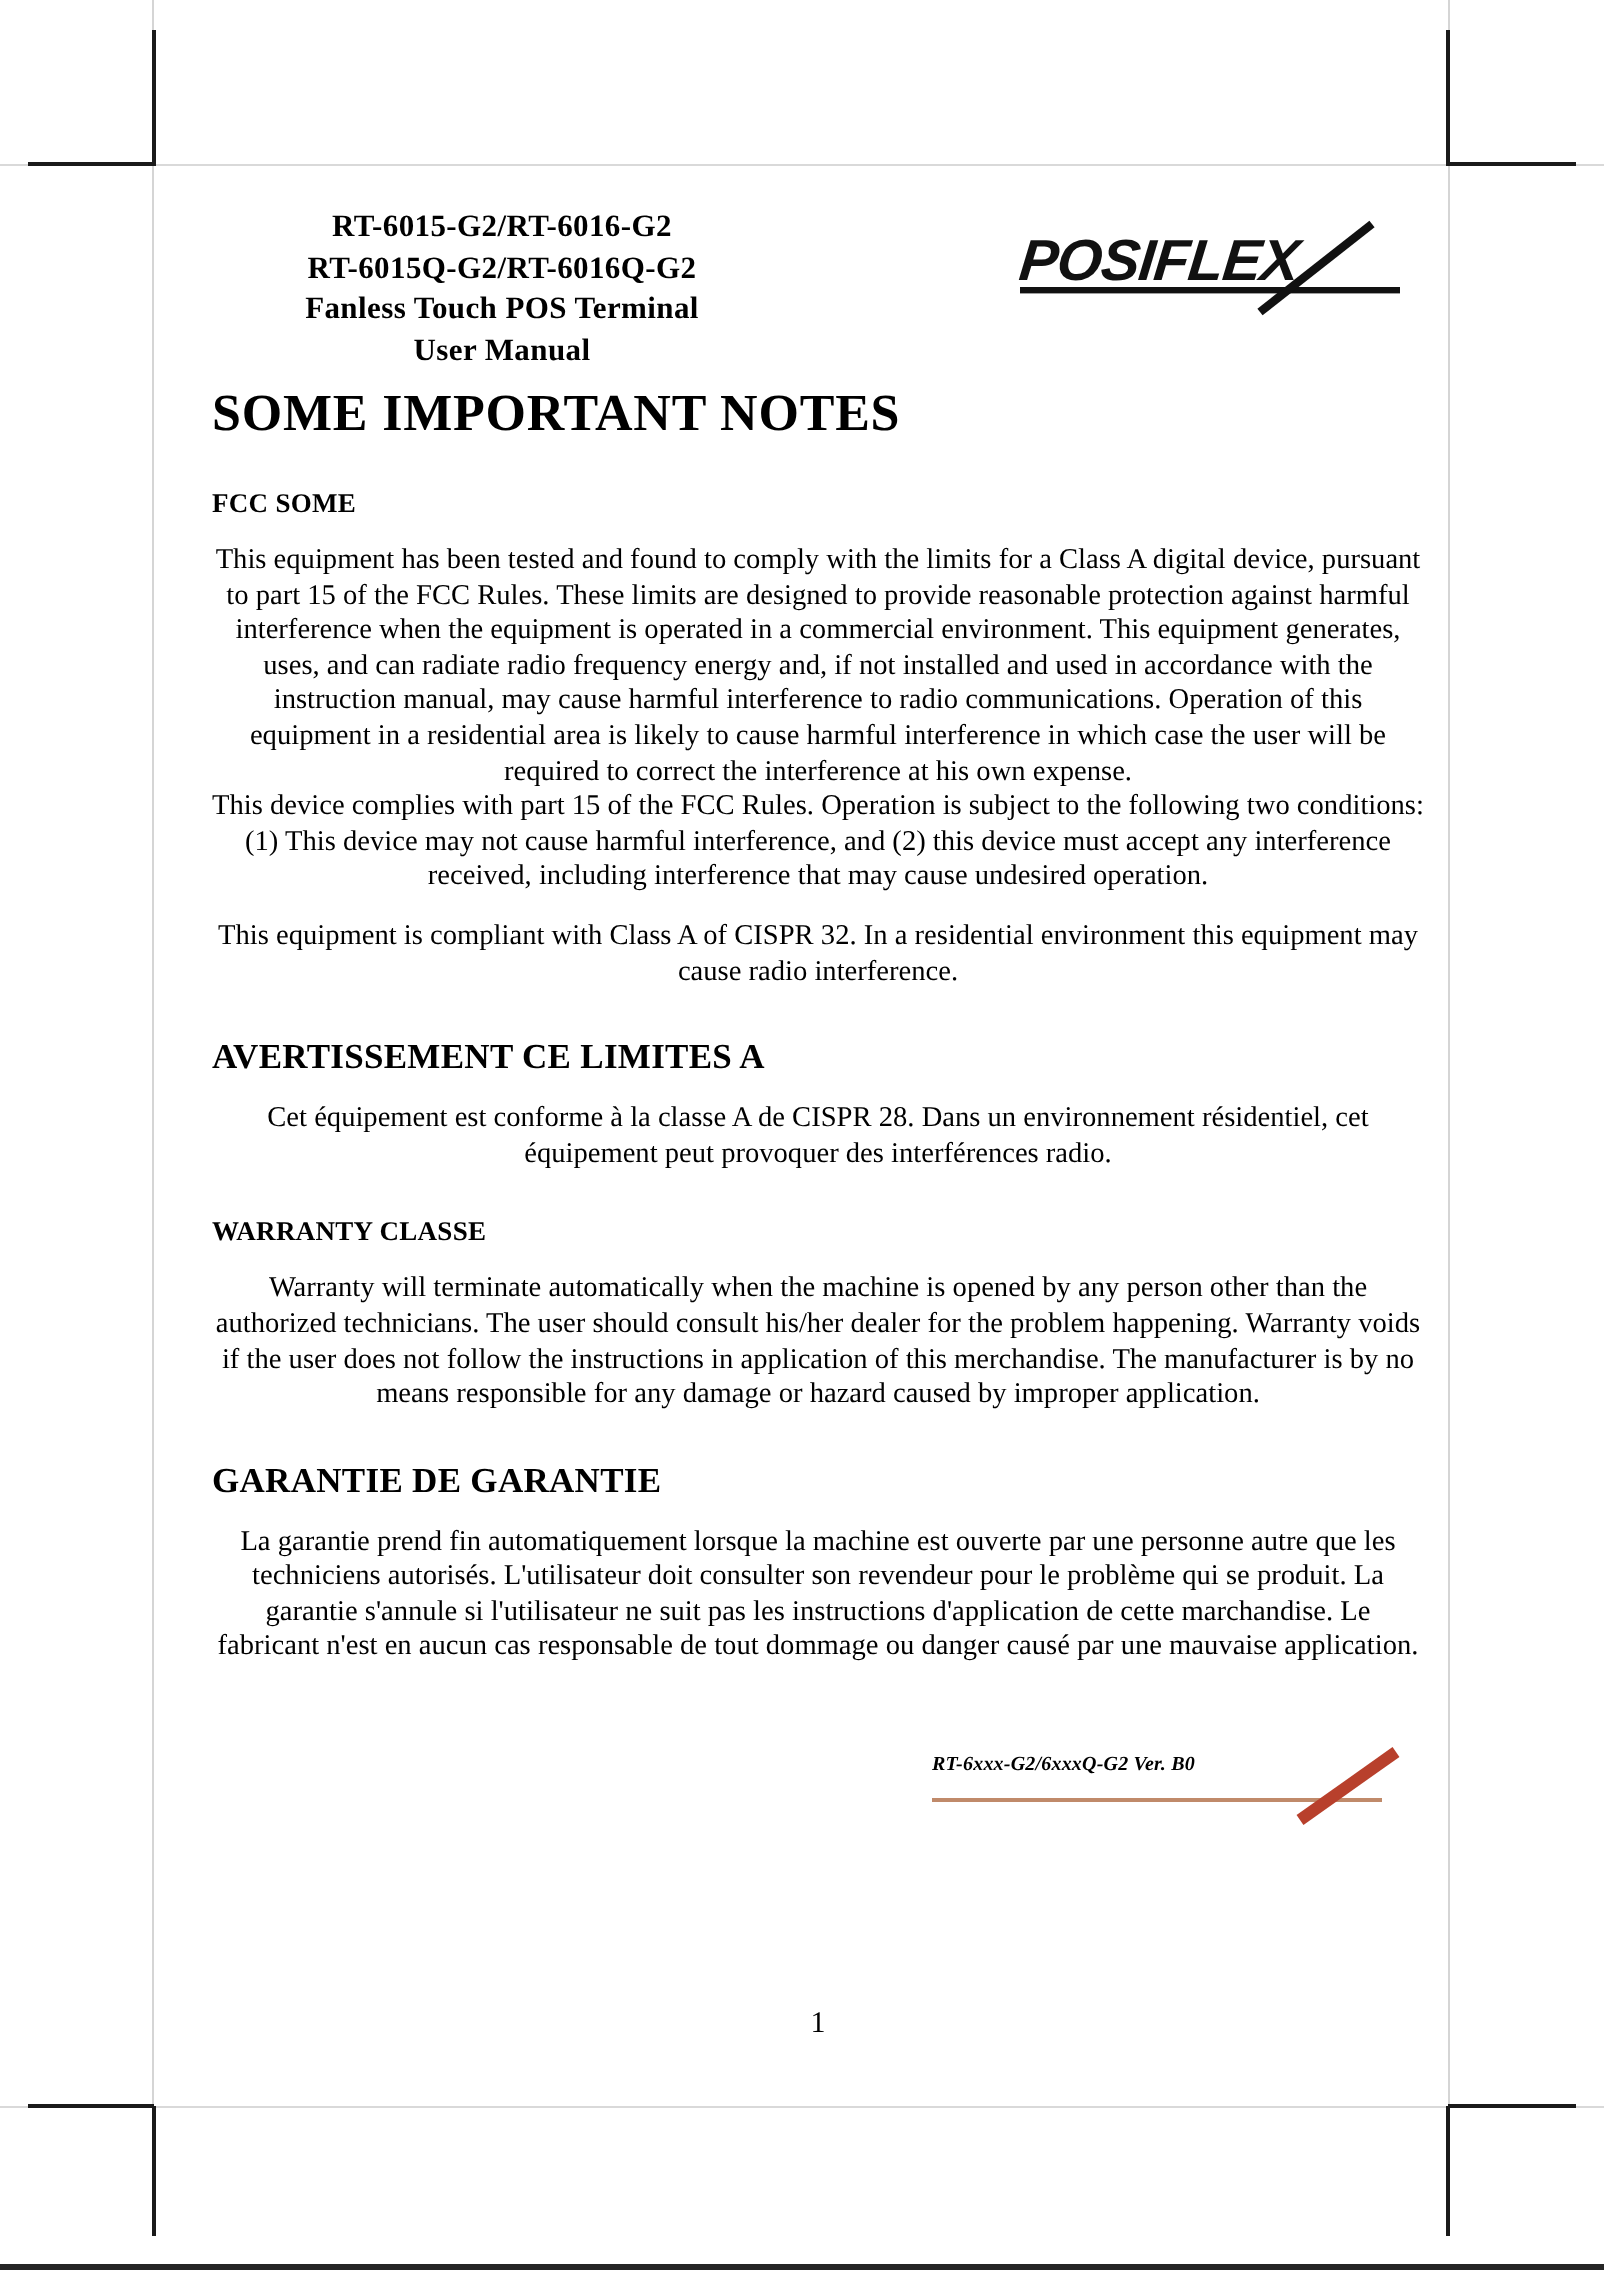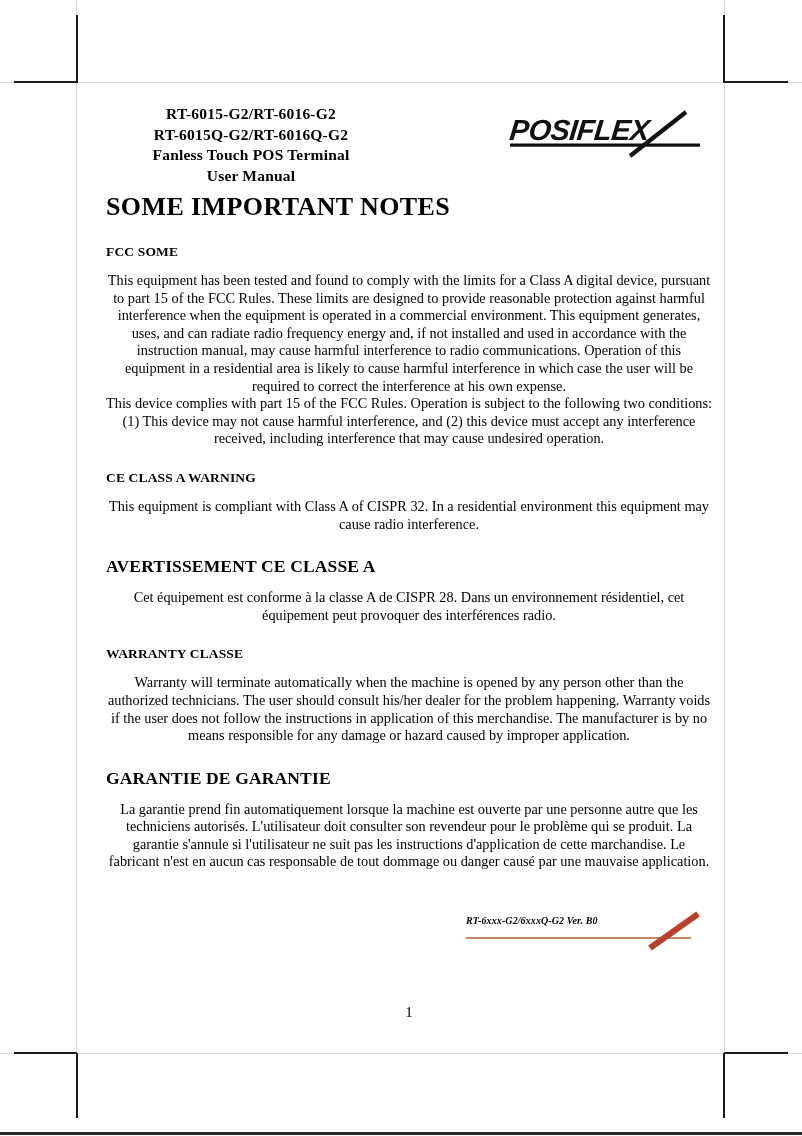--- a/index.html
+++ b/index.html
@@ -188,24 +188,23 @@
     </div>
 
   </div>
 
   <div class="doc-heading">SOME IMPORTANT NOTES</div>
 
   <h2 class="sec-sm">FCC SOME</h2>
   <p class="body">This equipment has been tested and found to comply with the limits for a Class A digital device, pursuant to part 15 of the FCC Rules. These limits are designed to provide reasonable protection against harmful interference when the equipment is operated in a commercial environment. This equipment generates, uses, and can radiate radio frequency energy and, if not installed and used in accordance with the instruction manual, may cause harmful interference to radio communications. Operation of this equipment in a residential area is likely to cause harmful interference in which case the user will be required to correct the interference at his own expense.</p>
   <p class="body tight">This device complies with part 15 of the FCC Rules. Operation is subject to the following two conditions: (1) This device may not cause harmful interference, and (2) this device must accept any interference received, including interference that may cause undesired operation.</p>
 
-  <h2 class="sec-sm">CE CLASS A WARNING</h2>
   <p class="body">This equipment is compliant with Class A of CISPR 32. In a residential environment this equipment may cause radio interference.</p>
 
-  <h2 class="sec-lg">AVERTISSEMENT CE CLASSE A</h2>
+  <h2 class="sec-lg">AVERTISSEMENT CE LIMITES A</h2>
   <p class="body">Cet équipement est conforme à la classe A de CISPR 28. Dans un environnement résidentiel, cet équipement peut provoquer des interférences radio.</p>
 
   <h2 class="sec-sm">WARRANTY CLASSE</h2>
   <p class="body">Warranty will terminate automatically when the machine is opened by any person other than the authorized technicians. The user should consult his/her dealer for the problem happening. Warranty voids if the user does not follow the instructions in application of this merchandise. The manufacturer is by no means responsible for any damage or hazard caused by improper application.</p>
 
   <h2 class="sec-lg">GARANTIE DE GARANTIE</h2>
   <p class="body">La garantie prend fin automatiquement lorsque la machine est ouverte par une personne autre que les techniciens autorisés. L'utilisateur doit consulter son revendeur pour le problème qui se produit. La garantie s'annule si l'utilisateur ne suit pas les instructions d'application de cette marchandise. Le fabricant n'est en aucun cas responsable de tout dommage ou danger causé par une mauvaise application.</p>
 
   <div class="version-wrap">
     <div class="version-inner">

